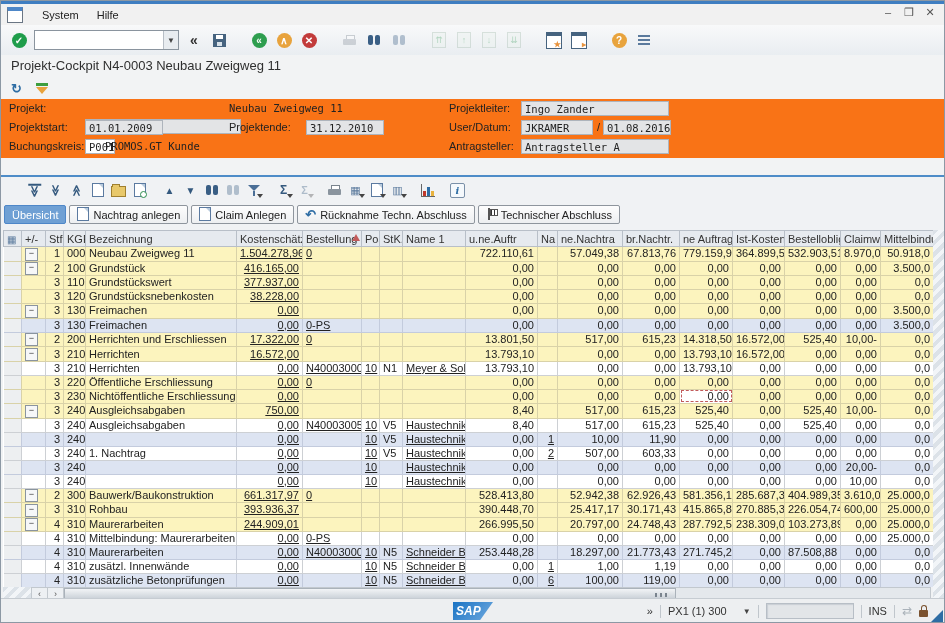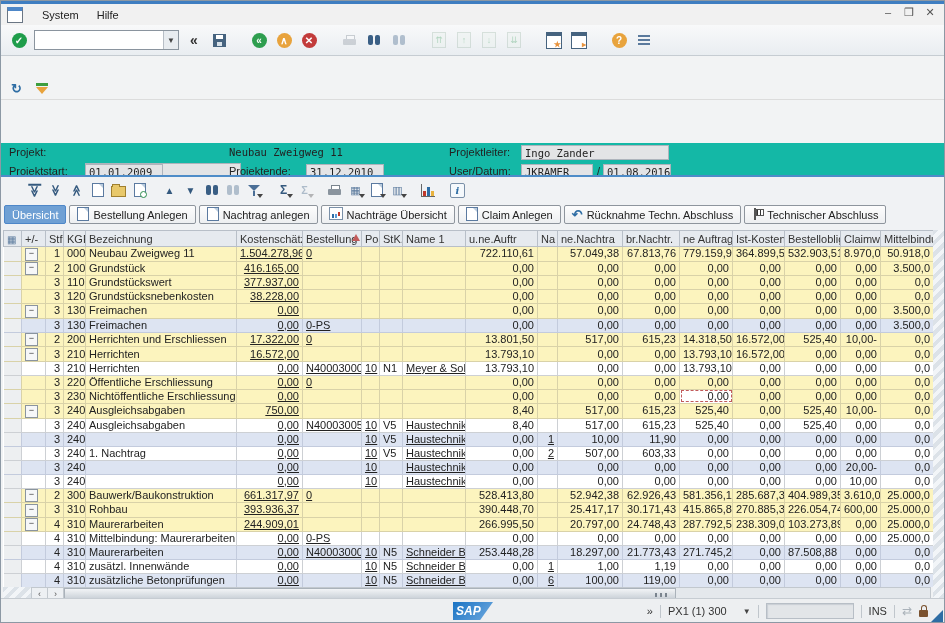--- a/index.html
+++ b/index.html
@@ -38,21 +38,21 @@
   .dis{opacity:.35;}
   
   .screen-title{top:54px;height:23px;background:#F2F3F4;border-bottom:1px solid #D8D8D8;font-size:13px;line-height:22px;padding-left:10px;color:#2F2F2F;}
   
   .app-toolbar{top:77px;height:21px;background:#F2F3F4;border-bottom:1px solid #DCDCDC;display:flex;align-items:center;gap:14px;padding-left:10px;}
   .i-refresh{color:#2E6DA4;font-size:13px;font-weight:bold;}
   .i-selscreen{display:inline-block;width:12px;}
   .i-selscreen .bar{display:block;width:12px;height:3px;background:#3E9E3E;margin-bottom:1px;}
   .i-selscreen .tri{display:block;width:0;height:0;border-left:6px solid transparent;border-right:6px solid transparent;border-top:7px solid #E8A33D;}
   
-  .header-form{top:98px;height:59px;background:#14b8a6;margin-top:44px;}
+  .header-form{top:98px;height:59px;background:#f97316;}
   .header-form .lbl{position:absolute;height:16px;line-height:15px;}
   .fld{position:absolute;height:15px;line-height:14px;background:#E3E4E6;border:1px solid #AEB4BC;
     font-family:"DejaVu Sans Mono",monospace;font-size:10.5px;padding:0 3px;box-sizing:border-box;white-space:nowrap;overflow:hidden;}
   .ftext{position:absolute;height:16px;line-height:15px;font-family:"DejaVu Sans Mono",monospace;font-size:10.5px;white-space:nowrap;}
   
   .tabstrip{top:157px;height:17px;display:flex;padding-left:8px;gap:2px;}
   .tab{height:17px;line-height:16px;padding:0 11px;border:1px solid #9FA6AE;border-bottom:none;background:#FBFBFB;box-sizing:border-box;}
   .tab.active{background:#4E8CC8;border-color:#4E8CC8;color:#fff;}
   
   .content{top:174px;height:423px;background:#F0F2F4;border-top:2px solid #4E8CC8;box-sizing:content-box;}
@@ -209,20 +209,21 @@
       </span>
       <span class="gap"></span>
       <span class="tbtn">
         <span class="circ" style="background:#E8A33D">?</span>
       </span>
       <span class="tbtn">
         <span class="i-sliders"></span>
       </span>
     </div>
 
+  <div class="band screen-title">Projekt-Cockpit N4-0003 Neubau Zweigweg 11</div>
 
   <div class="band app-toolbar">
     <span class="ai i-refresh">↻</span>
     <span class="ai i-selscreen">
         <span class="bar"></span>
         <span class="tri"></span>
       </span>
   </div>
 
   <div class="band header-form">
@@ -325,29 +326,21 @@
           <span class="i-info">i</span>
         </span>
         <span class="sep"></span>
       </div>
     <div class="action-row" id="action-row">
         <span class="abtn active">
           <span>Übersicht</span>
         </span>
         <span class="abtn">
           <span><span class="i-doc"></span></span>
-          <span>Bestellung Anlegen</span>
-        </span>
-        <span class="abtn">
-          <span><span class="i-doc"></span></span>
           <span>Nachtrag anlegen</span>
-        </span>
-        <span class="abtn">
-          <span><span class="i-minichart"></span></span>
-          <span>Nachträge Übersicht</span>
         </span>
         <span class="abtn">
           <span><span class="i-doc"></span></span>
           <span>Claim Anlegen</span>
         </span>
         <span class="abtn">
           <span><span class="i-undo">↶</span></span>
           <span>Rücknahme Techn. Abschluss</span>
         </span>
         <span class="abtn">

